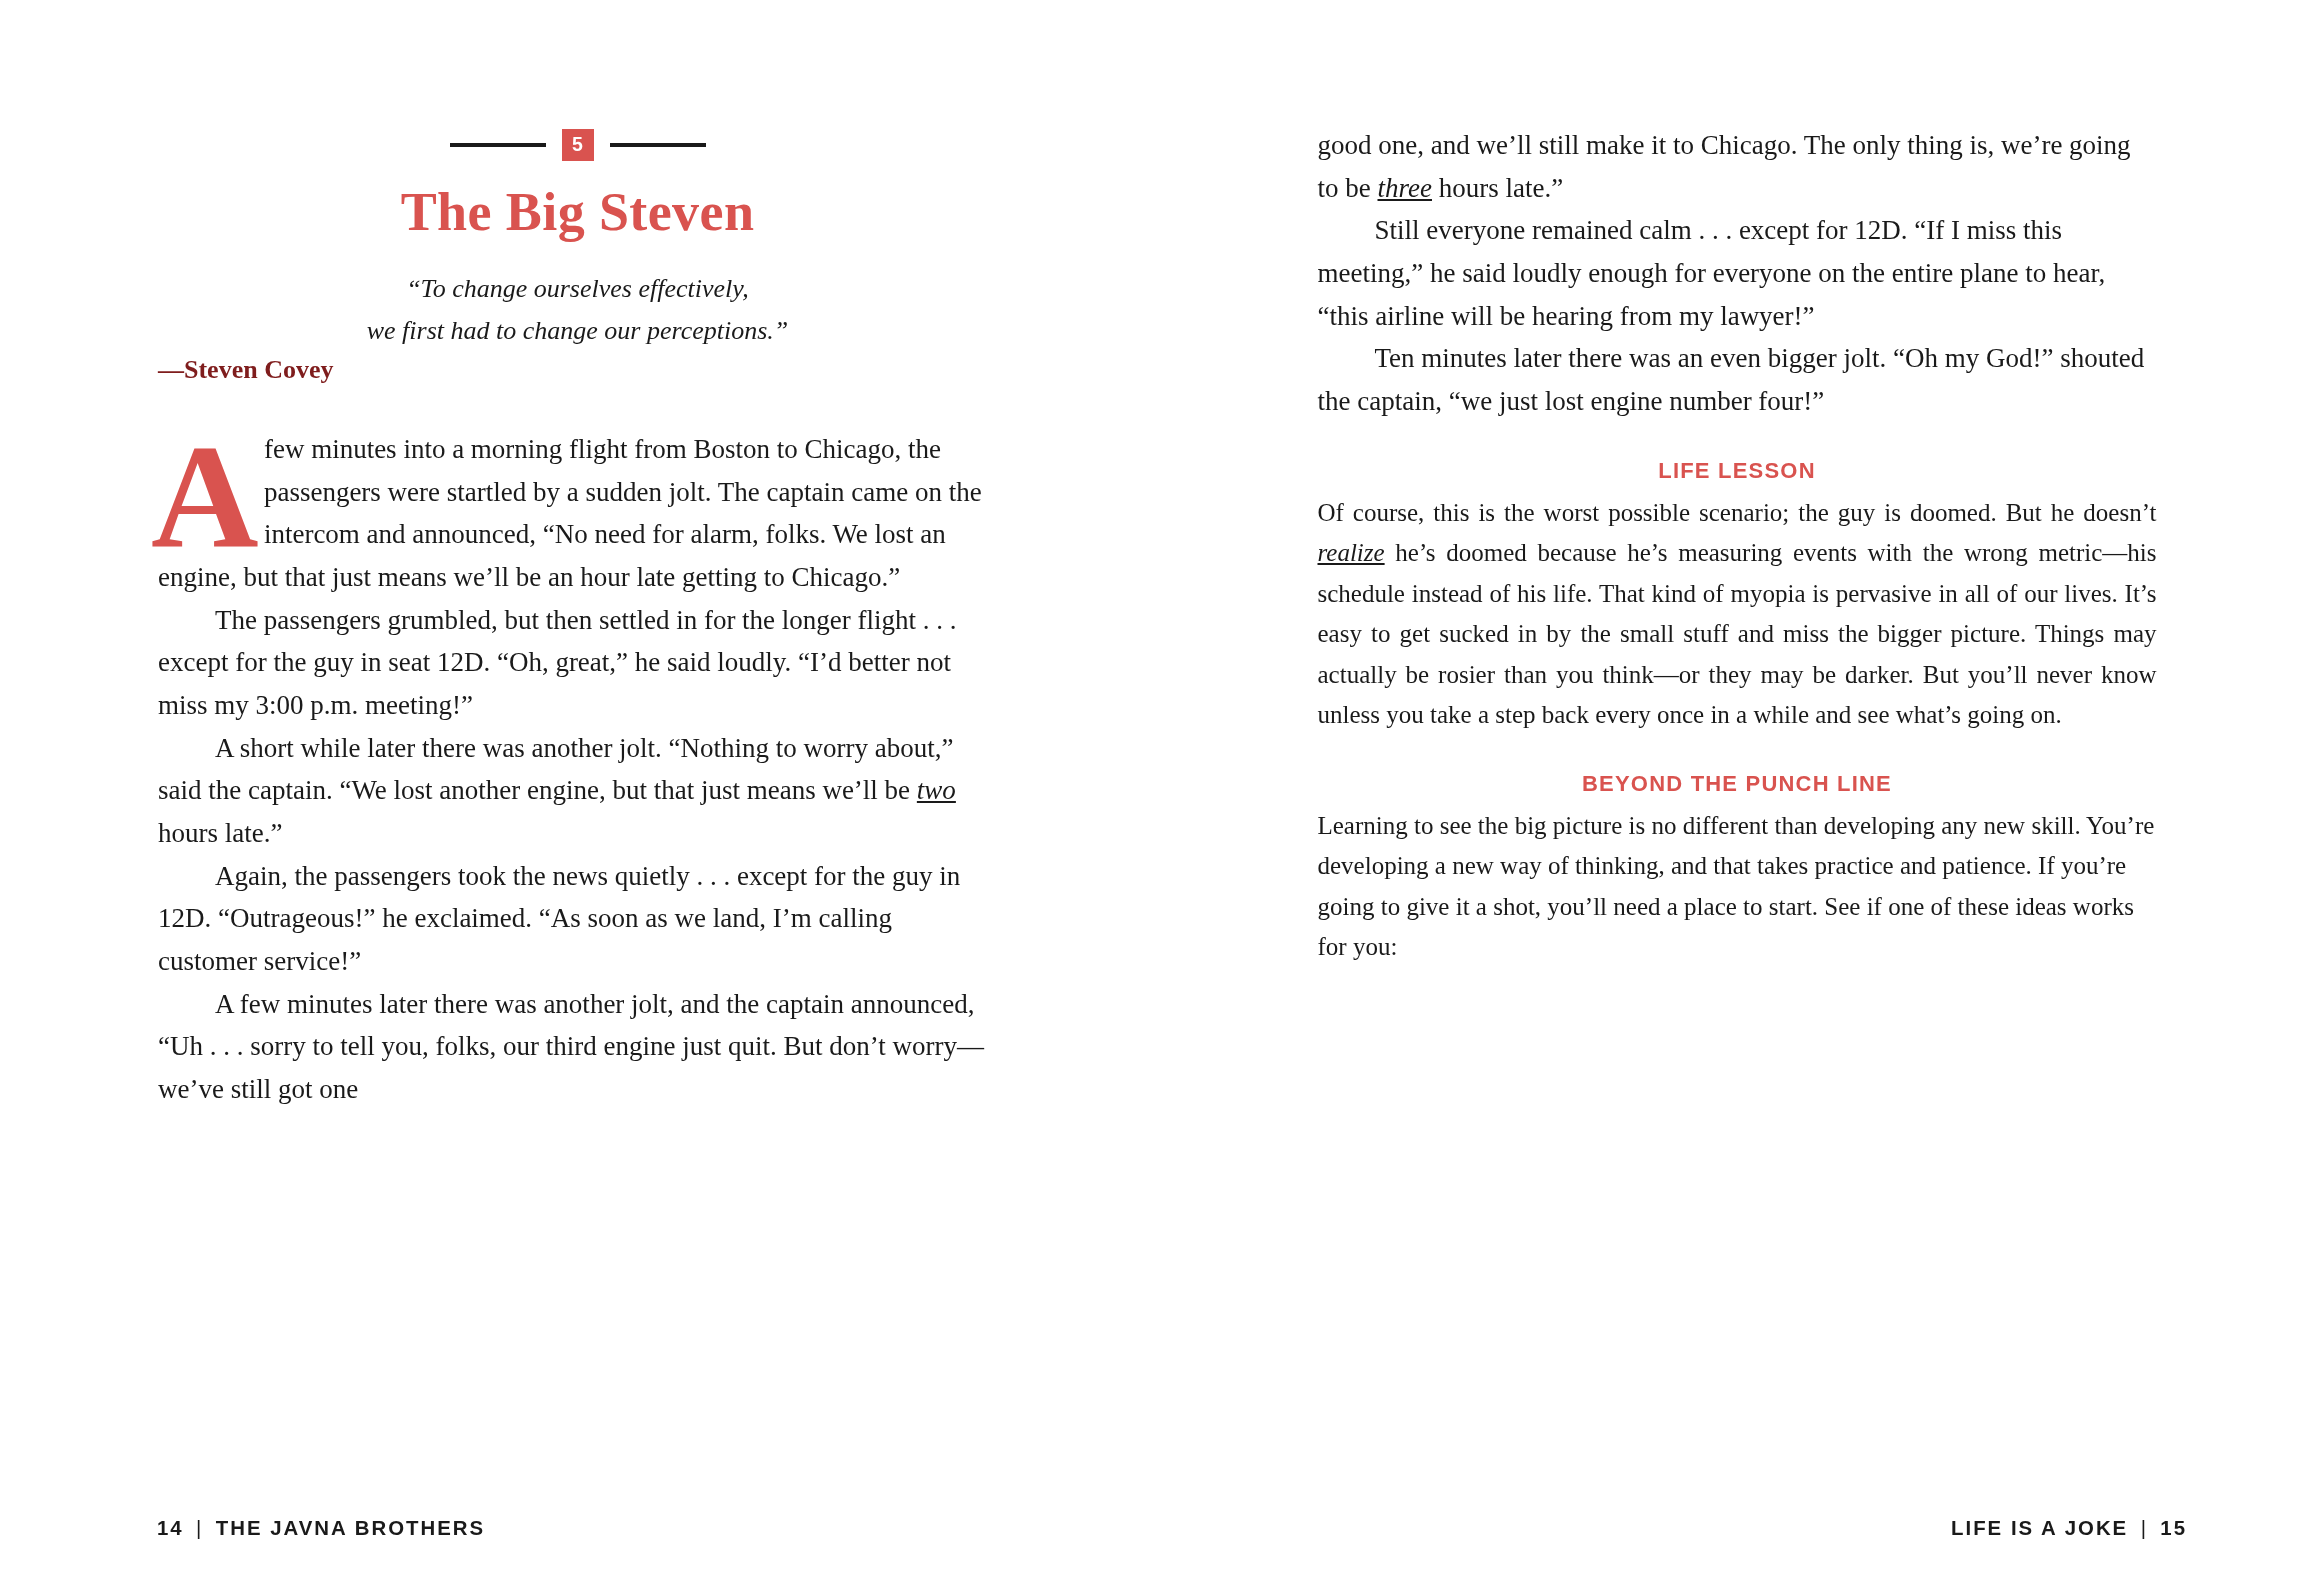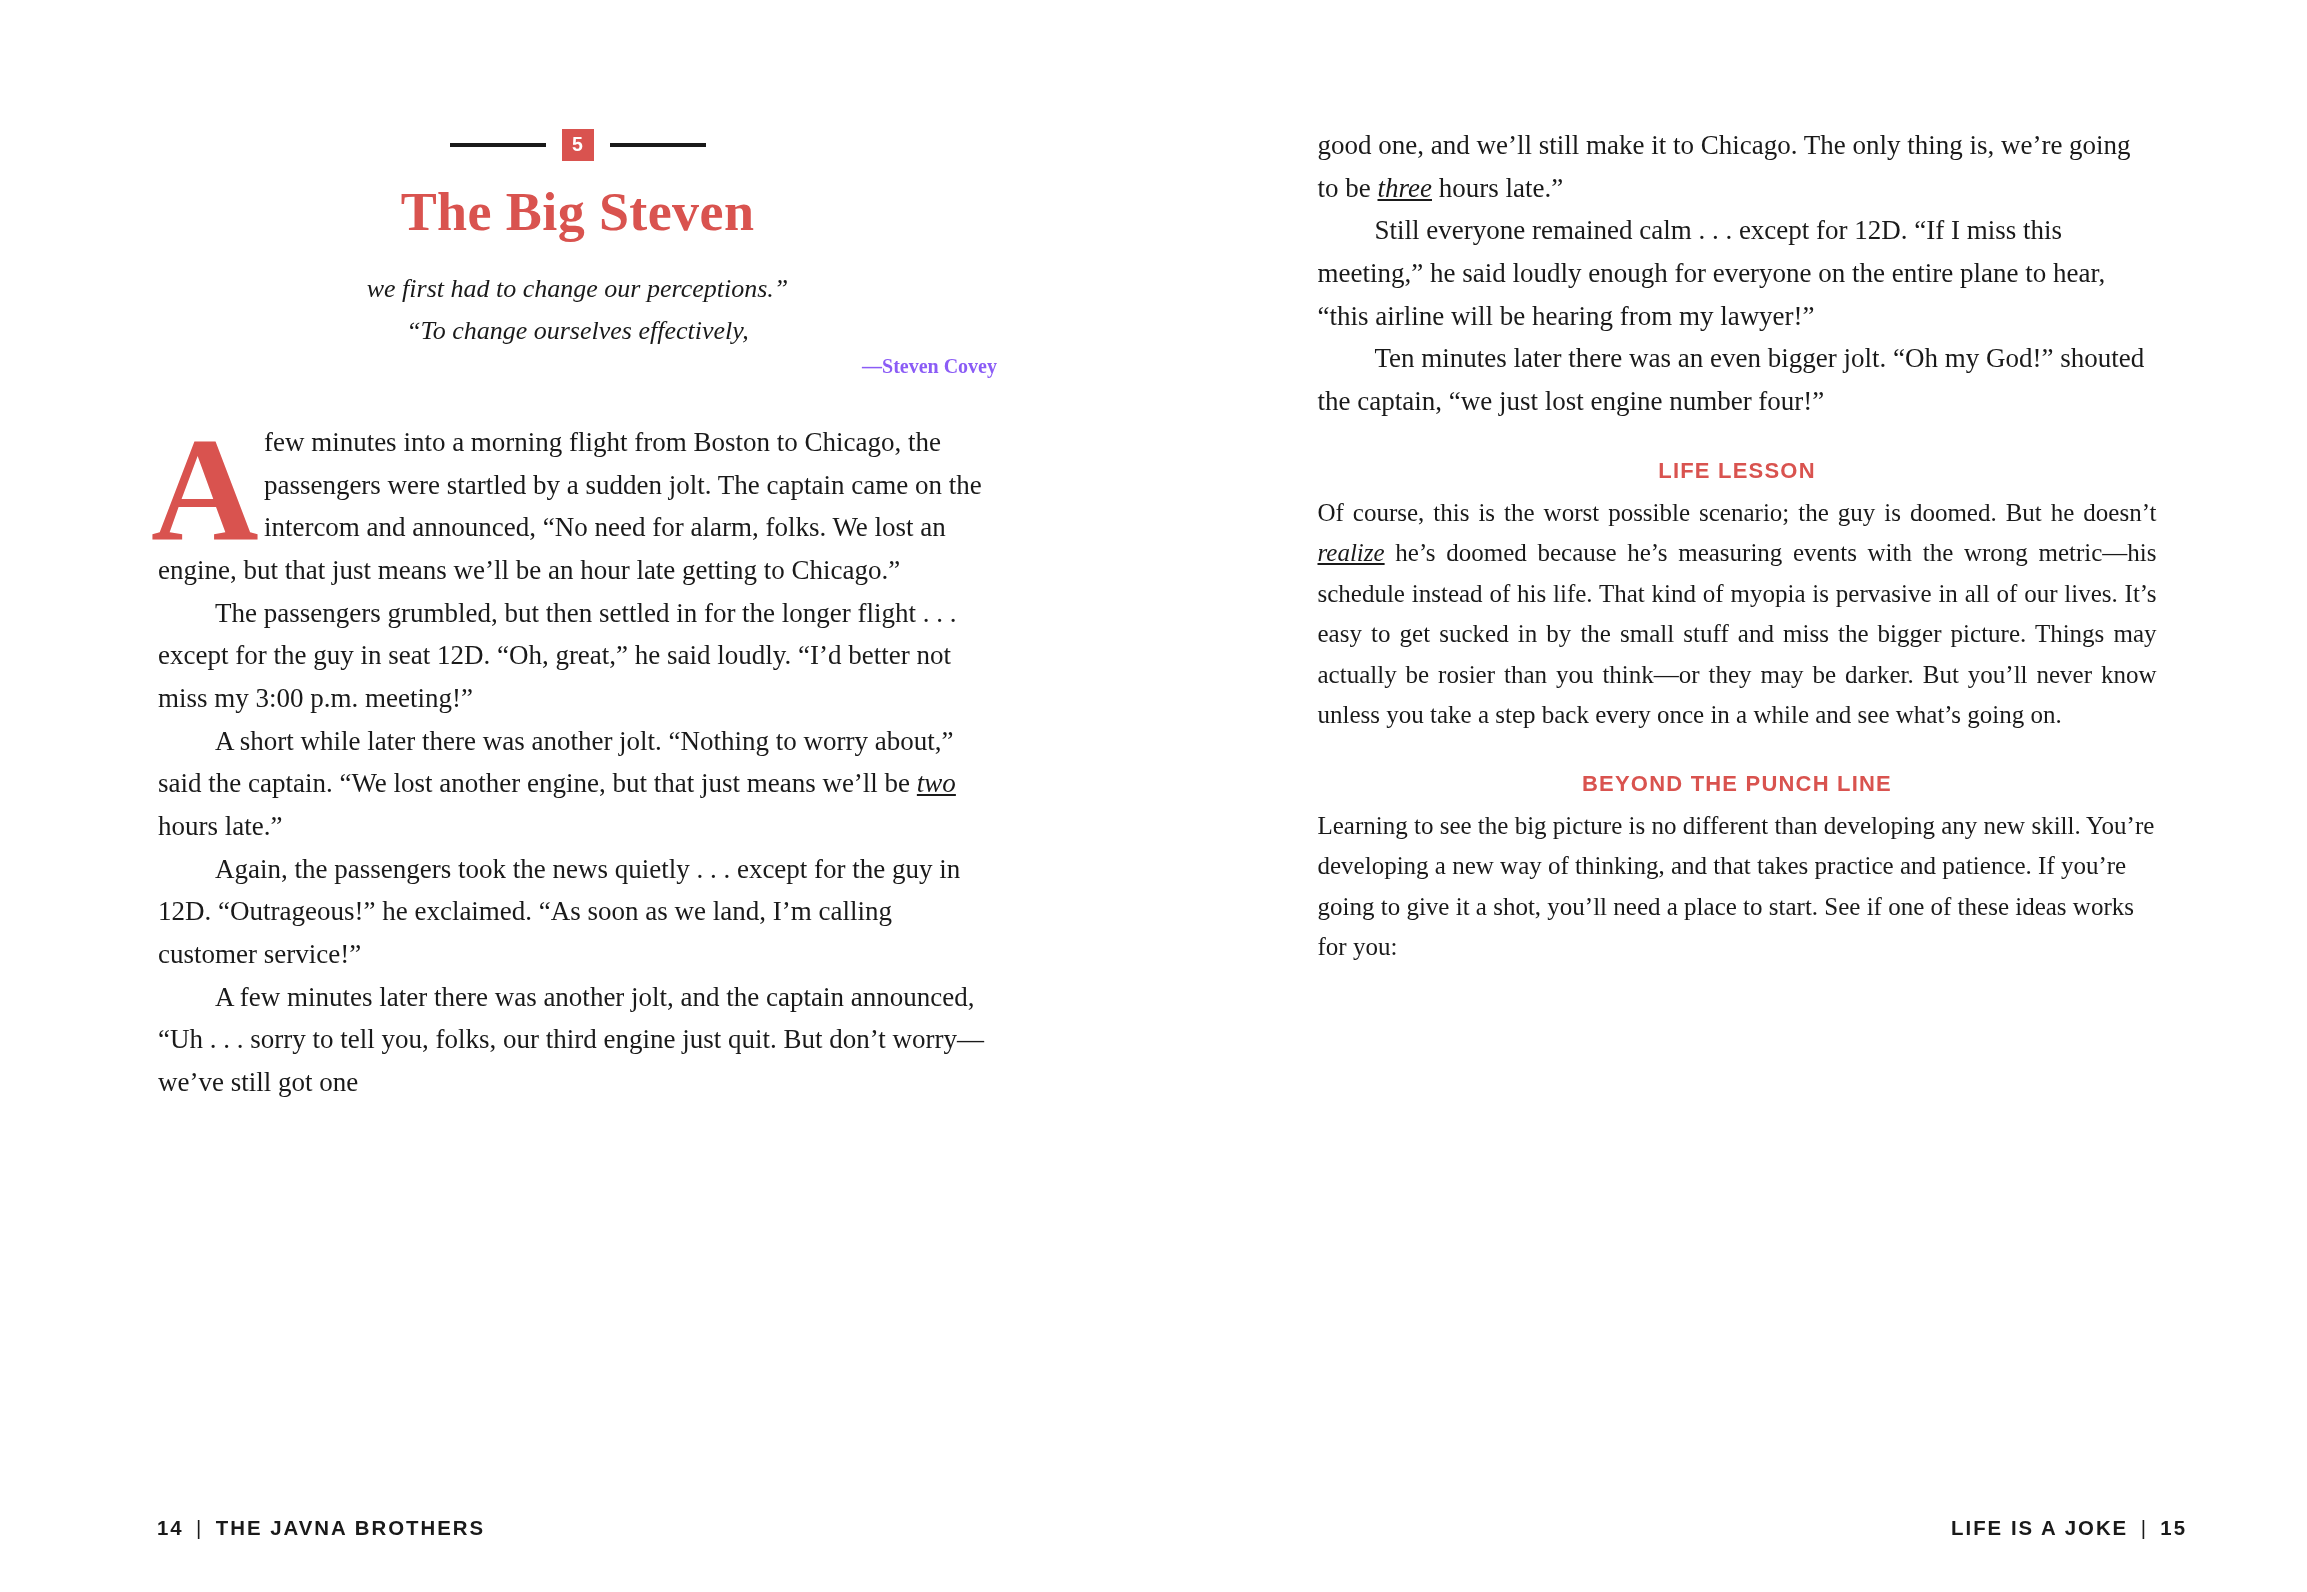--- a/index.html
+++ b/index.html
@@ -78,25 +78,25 @@
   .epigraph {
     text-align: center;
     font-style: italic;
     font-size: 26px;
     line-height: 1.42;
     font-family: "Liberation Serif", serif;
     color: #1a1a1a;
     margin: 0 0 5.3px 0;
   }
   .epigraph-attr {
-    text-align: right;
-    font-size: 20px;
-    font-weight: 700;
-    font-family: "Liberation Serif", serif;
-    color: #8b5cf6;
+    text-align: left;
+    font-size: 26px;
+    font-weight: 700;
+    font-family: "Liberation Serif", serif;
+    color: #7f1d1d;
     margin: 0 0 43px 0;
     font-style: normal;
   }
 
   .body-left p {
     margin: 0;
     font-size: 27px;
     line-height: 1.58;
     text-align: left;
     font-family: "Liberation Serif", serif;
@@ -178,22 +178,22 @@
     <div class="col left-col">
 
       <div class="chapter-ornament">
         <div class="orn-rule"></div>
         <div class="orn-num">5</div>
         <div class="orn-rule"></div>
       </div>
 
       <h1 class="chapter-title">The Big Steven</h1>
 
+      <div class="epigraph">“To change ourselves effectively,</div>
       <div class="epigraph">we first had to change our perceptions.”</div>
-      <div class="epigraph">“To change ourselves effectively,</div>
       <div class="epigraph-attr">—Steven Covey</div>
 
       <div class="body-left">
         <p class="dropcap-para"><span class="dropcap">A</span><span>few minutes into a morning flight from Boston to Chicago, the passengers were startled by a sudden jolt. The captain came on the intercom and announced, “No need for alarm, folks. We lost an engine, but that just means we’ll be an hour late getting to Chicago.”</span></p>
         <p class="indent">The passengers grumbled, but then settled in for the longer flight . . . except for the guy in seat 12D. “Oh, great,” he said loudly. “I’d better not miss my 3:00 p.m. meeting!”</p>
         <p class="indent"><span>A short while later there was another jolt. “Nothing to worry about,” said the captain. “We lost another engine, but that just means we’ll be </span><i>two</i><span> hours late.”</span></p>
         <p class="indent">Again, the passengers took the news quietly . . . except for the guy in 12D. “Outrageous!” he exclaimed. “As soon as we land, I’m calling customer service!”</p>
         <p class="indent">A few minutes later there was another jolt, and the captain announced, “Uh . . . sorry to tell you, folks, our third engine just quit. But don’t worry—we’ve still got one</p>
       </div>
     </div>

